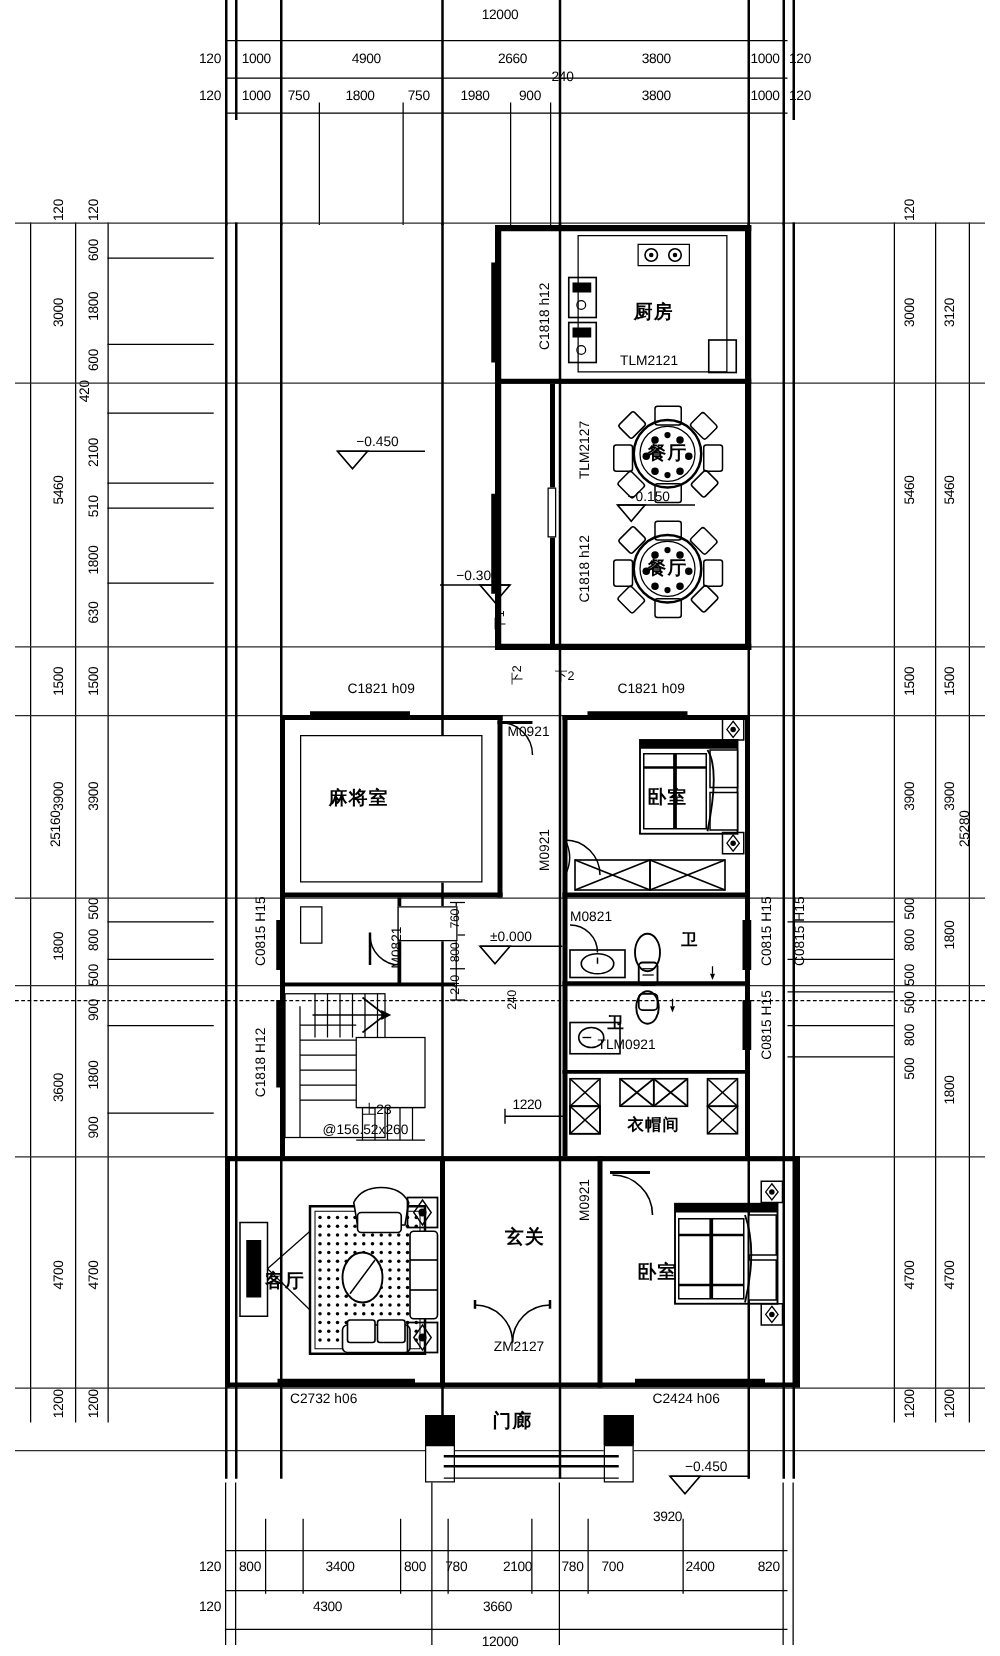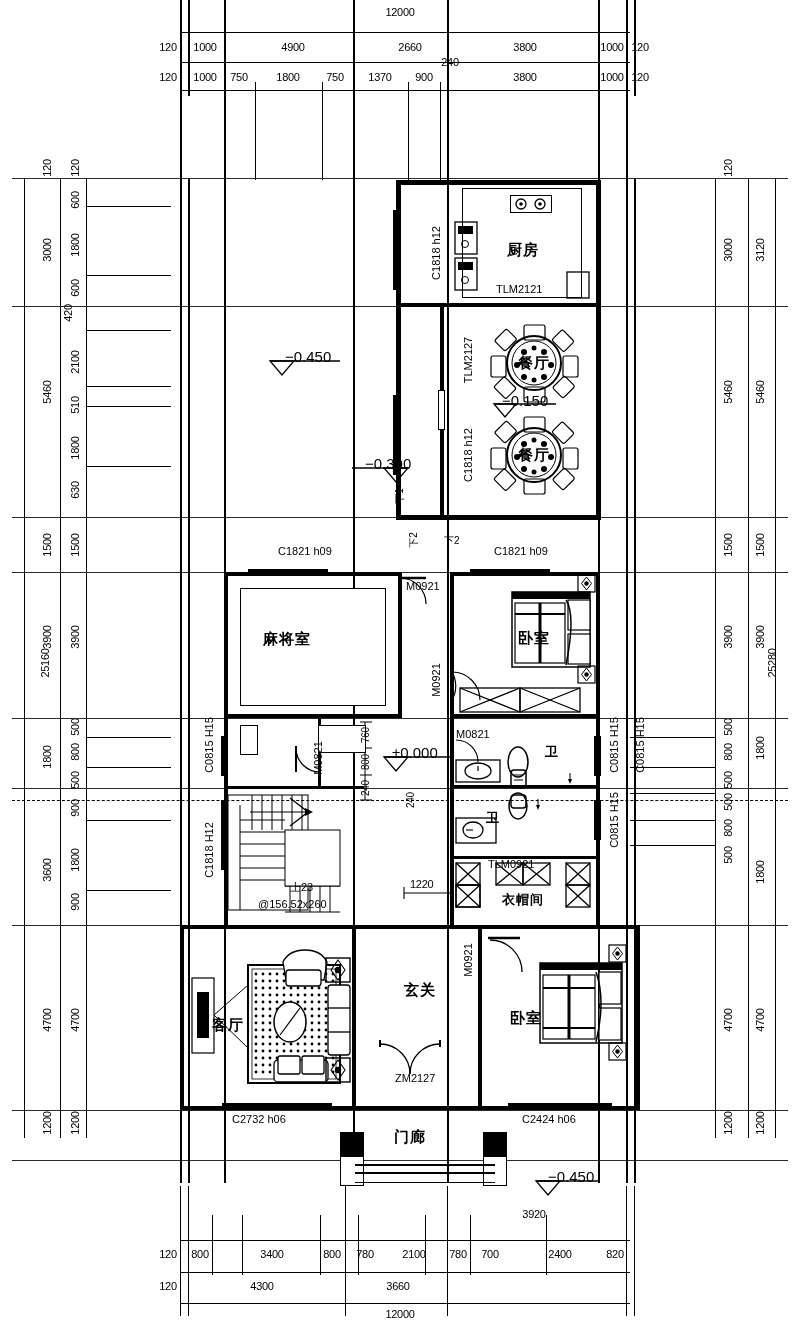--- a/index.html
+++ b/index.html
@@ -45,21 +45,21 @@
     transform-origin: center center;
     transform: translate(-50%,-50%) rotate(-90deg);
   }
   .room {
     position: absolute; font-size: 15px; font-weight: bold; color: #000;
     white-space: nowrap; transform: translate(-50%,-50%);
     letter-spacing: 1px;
   }
   .room.sm { font-size: 13px; }
   .elev {
-    position: absolute; font-size: 15px; color:#000; white-space: nowrap;
+    position: absolute; font-size: 11px; color:#000; white-space: nowrap;
   }
   .wall { position: absolute; background: #000; }
   .wallo { position: absolute; border: 1px solid #000; background:#fff; }
   .furn { position: absolute; border: 1px solid #000; background: #fff; }
   svg.ov { position: absolute; left:0; top:0; pointer-events:none; }
 </style>
 </head>
 <body>
 
 <div id="plan">
@@ -76,21 +76,21 @@
   <div class="dim ctr" style="left:410px; top:41px;">2660</div>
   <div class="dim ctr" style="left:525px; top:41px;">3800</div>
   <div class="dim ctr" style="left:612px; top:41px;">1000</div>
   <div class="dim ctr" style="left:640px; top:41px;">120</div>
 
   <div class="dim ctr" style="left:168px; top:71px;">120</div>
   <div class="dim ctr" style="left:205px; top:71px;">1000</div>
   <div class="dim ctr" style="left:239px; top:71px;">750</div>
   <div class="dim ctr" style="left:288px; top:71px;">1800</div>
   <div class="dim ctr" style="left:335px; top:71px;">750</div>
-  <div class="dim ctr" style="left:380px; top:71px;">1370</div>
+  <div class="dim ctr" style="left:380px; top:71px;">1980</div>
   <div class="dim ctr" style="left:424px; top:71px;">900</div>
   <div class="dim ctr" style="left:450px; top:56px;">240</div>
   <div class="dim ctr" style="left:525px; top:71px;">3800</div>
   <div class="dim ctr" style="left:612px; top:71px;">1000</div>
   <div class="dim ctr" style="left:640px; top:71px;">120</div>
 
   <div class="ln vl2" style="left:180px; top:0px; height:180px;"></div>
   <div class="ln vl2" style="left:188px; top:0px; height:96px;"></div>
   <div class="ln vl2" style="left:224px; top:0px; height:180px;"></div>
   <div class="ln vl" style="left:255px; top:82px; height:98px;"></div>
@@ -798,21 +798,21 @@
   <div class="lbl" style="left:232px; top:1113px;">C2732 h06</div>
   <div class="lbl" style="left:522px; top:1113px;">C2424 h06</div>
 
   <div class="lbl" style="left:496px; top:283px;">TLM2121</div>
   <div class="lblv" style="left:468px; top:360px;">TLM2127</div>
   <div class="lbl" style="left:406px; top:580px;">M0921</div>
   <div class="lblv" style="left:436px; top:680px;">M0921</div>
   <div class="lblv" style="left:468px; top:960px;">M0921</div>
   <div class="lblv" style="left:318px; top:758px;">M0821</div>
   <div class="lbl" style="left:456px; top:728px;">M0821</div>
-  <div class="lbl" style="left:478px; top:858px;margin-left:10px;">TLM0921</div>
+  <div class="lbl" style="left:478px; top:830px;">TLM0921</div>
   <div class="lbl" style="left:395px; top:1072px;">ZM2127</div>
 
   <div class="elev" style="left:285px; top:348px;">−0.450</div>
   <div class="elev" style="left:365px; top:455px;">−0.300</div>
   <div class="elev" style="left:502px; top:392px;">−0.150</div>
   <div class="elev" style="left:392px; top:744px;">±0.000</div>
   <div class="elev" style="left:548px; top:1168px;">−0.450</div>
 
   <div class="lblv" style="left:400px; top:496px; font-size:10px;">下1</div>
   <div class="lblv" style="left:414px; top:540px; font-size:10px;">下2</div>

